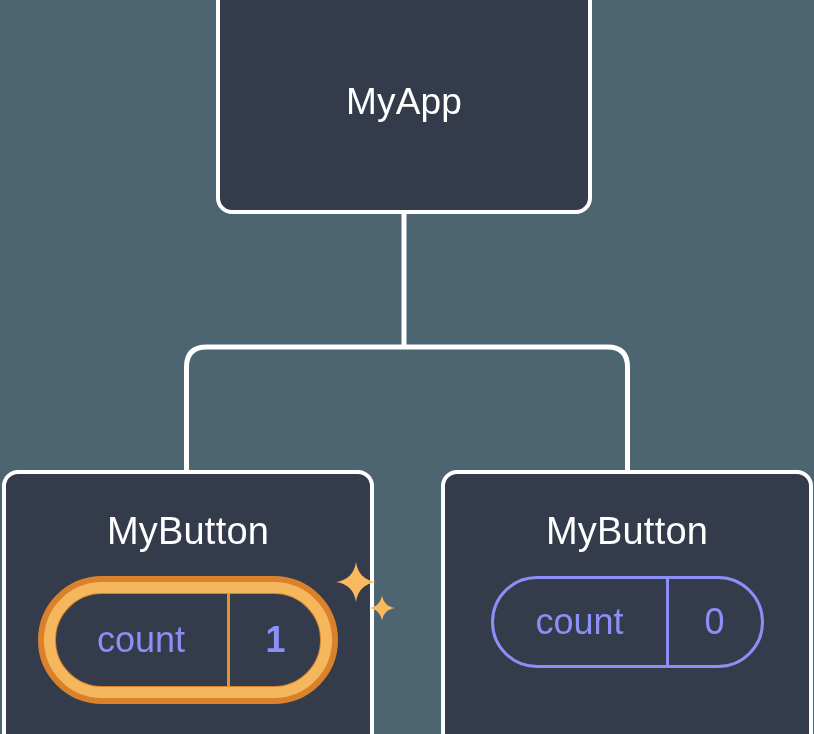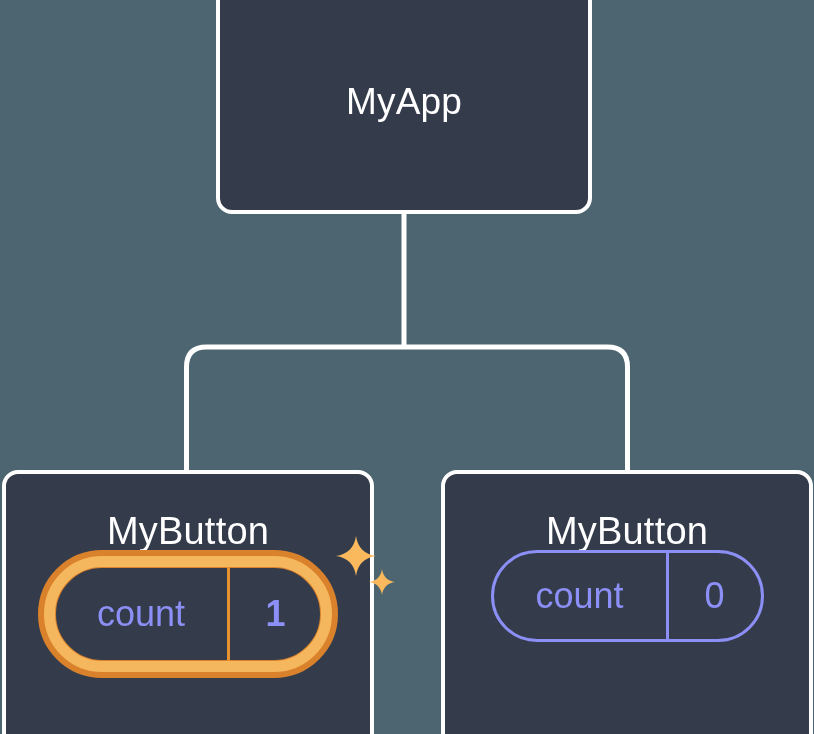--- a/index.html
+++ b/index.html
@@ -67,20 +67,21 @@
     letter-spacing: 0.2px;
     line-height: 1;
     white-space: nowrap;
   }
   .node-root .node-title {
     font-size: 37px;
     margin-top: 36px;
   }
   .state-wrap {
     position: relative;
+    margin-top: 26px;
     display: flex;
     justify-content: center;
     width: 100%;
   }
   
   .pill {
     position: relative;
     box-sizing: border-box;
     display: flex;
     align-items: stretch;

